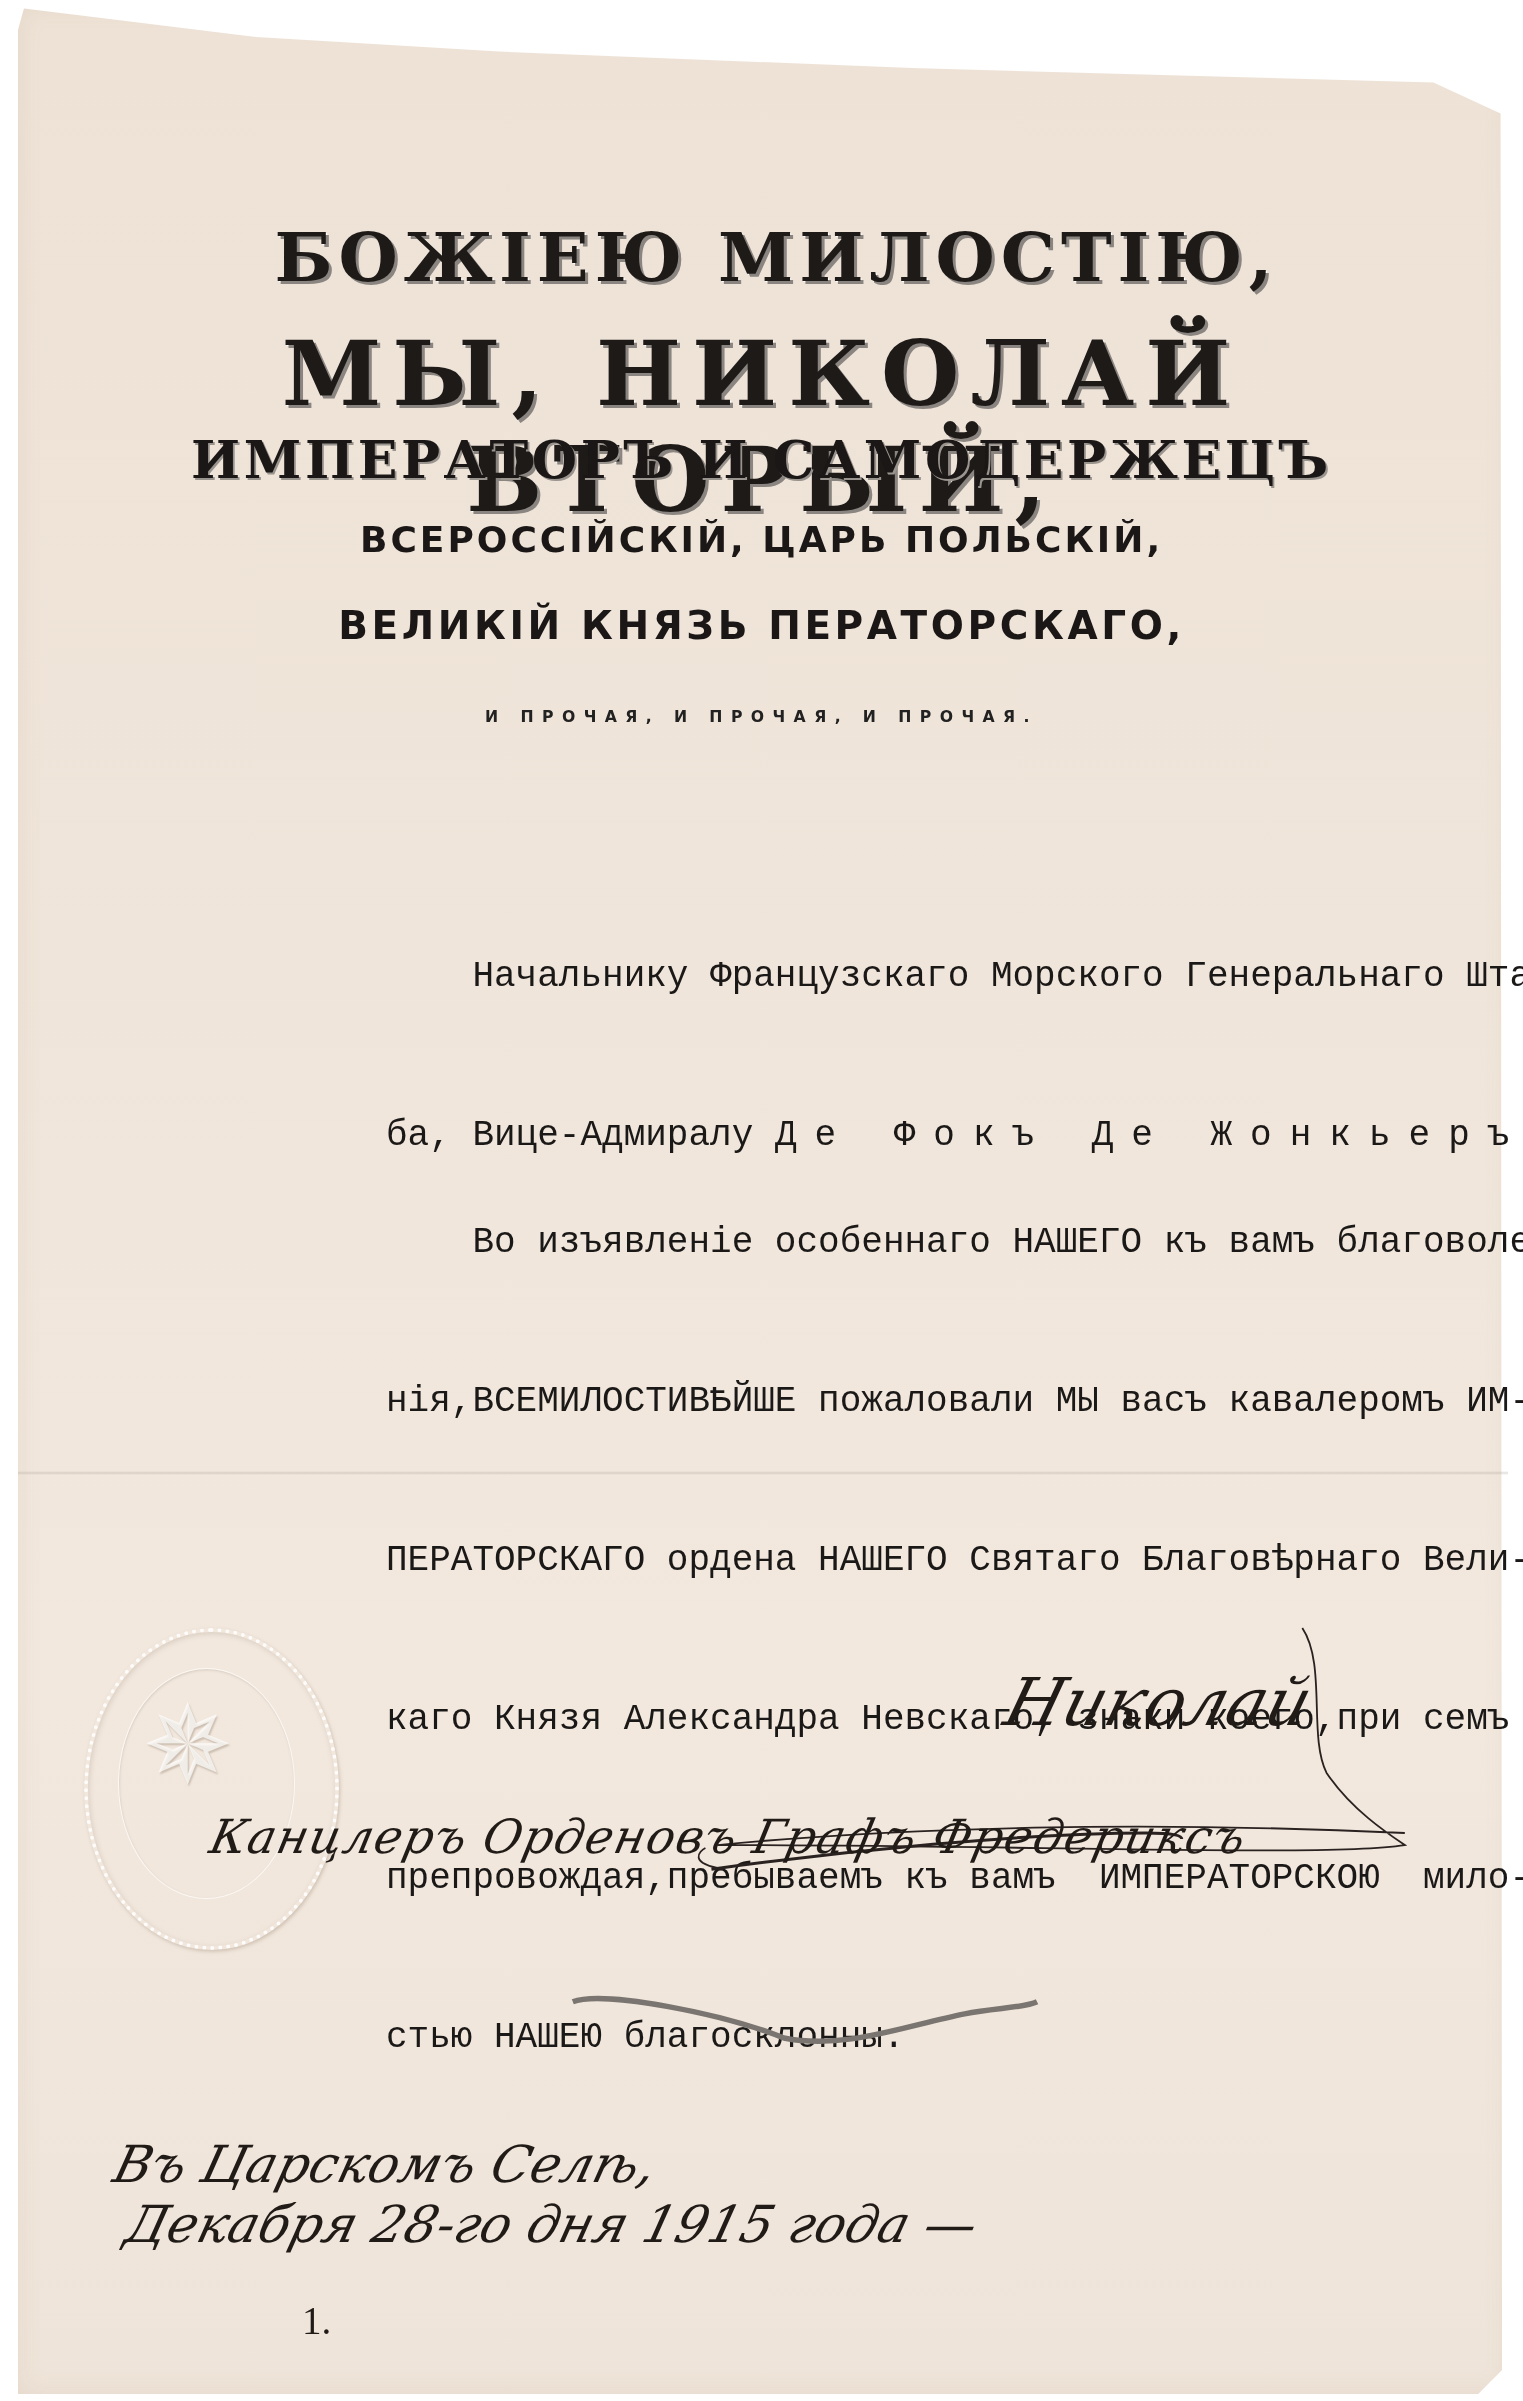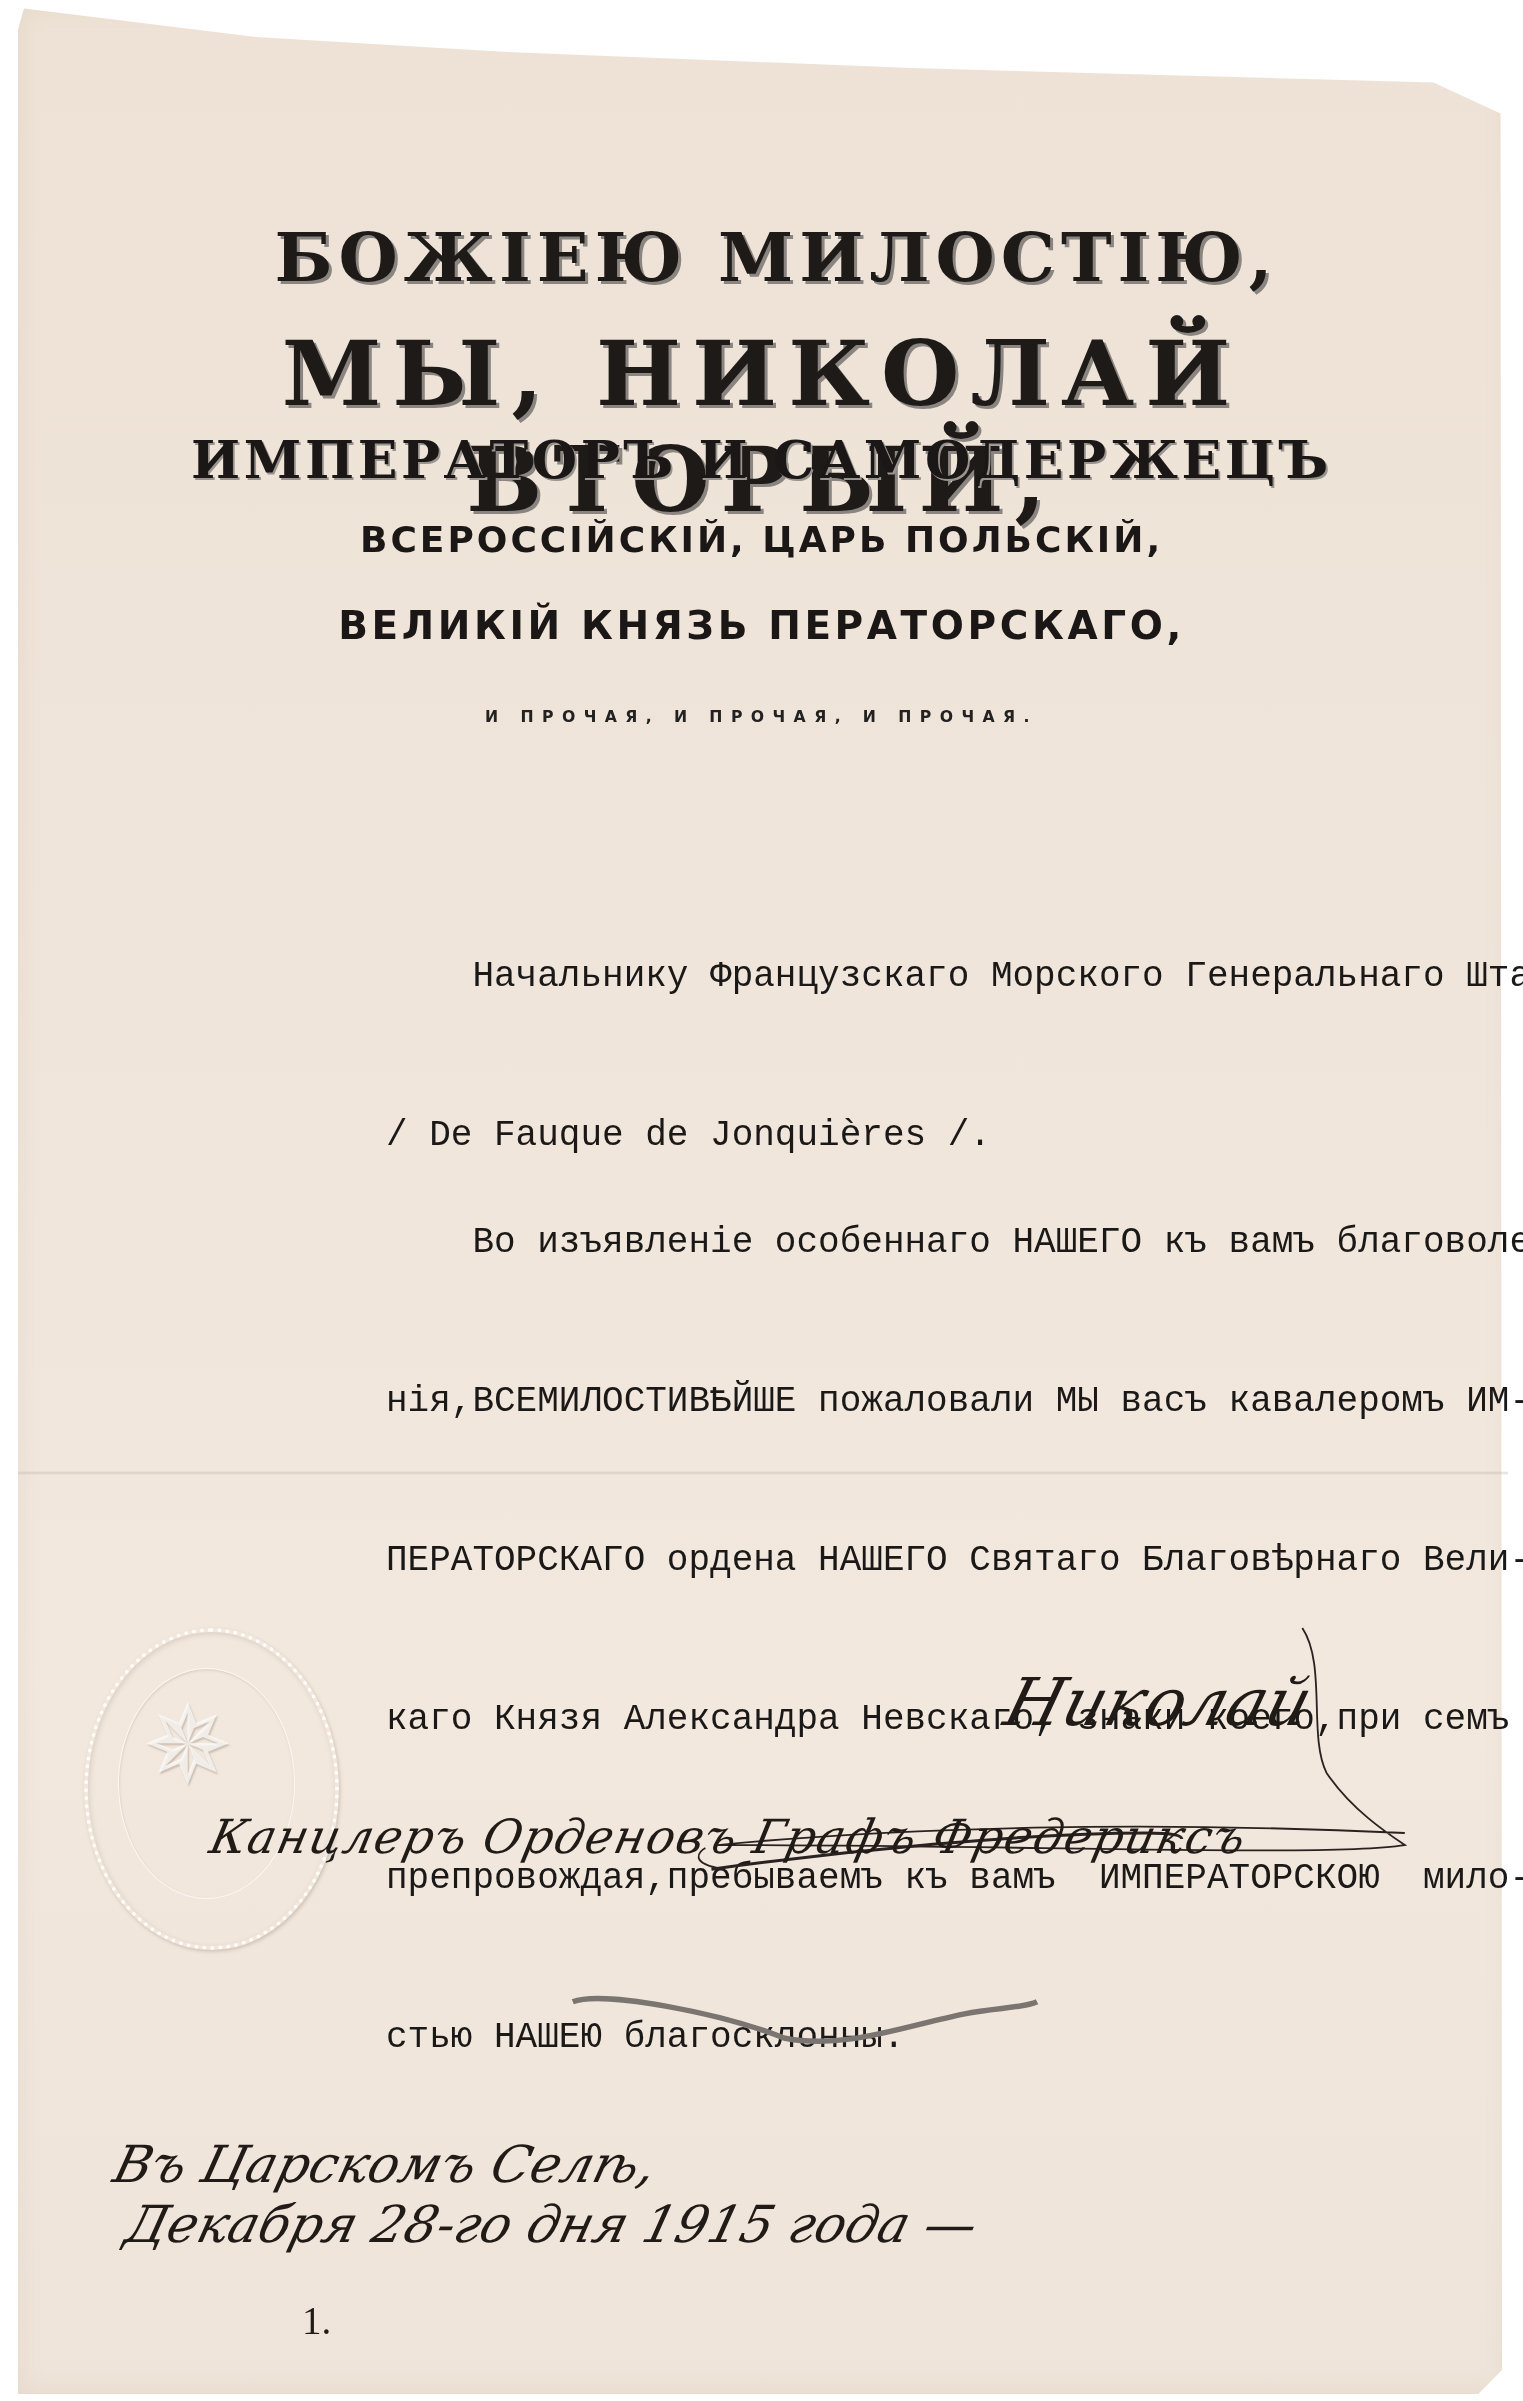--- a/index.html
+++ b/index.html
@@ -63,21 +63,21 @@
 
 <div class="center ornate h1">БОЖІЕЮ МИЛОСТІЮ,</div>
 <div class="center ornate h2">МЫ, НИКОЛАЙ ВТОРЫЙ,</div>
 <div class="center h3">ИМПЕРАТОРЪ И САМОДЕРЖЕЦЪ</div>
 <div class="center h4">ВСЕРОССІЙСКІЙ, ЦАРЬ ПОЛЬСКІЙ,</div>
 <div class="center h5">ВЕЛИКІЙ КНЯЗЬ ПЕРАТОРСКАГО,</div>
 <div class="center h6">И ПРОЧАЯ, И ПРОЧАЯ, И ПРОЧАЯ.</div>
 
 <div class="typed addr">
   <span class="line">    Начальнику Французскаго Морского Генеральнаго Шта-</span>
-  <span class="line">/ De Fauque de Jonquières /.</span>
+  <span class="line"><span>ба, Вице-Адмиралу</span> <span class="spaced">Де Фокъ Де Жонкьеръ</span></span>
 </div>
 
 <div class="typed body">
   <span class="line">    Во изъявленіе особеннаго НАШЕГО къ вамъ благоволе-</span>
   <span class="line">нія,ВСЕМИЛОСТИВѢЙШЕ пожаловали МЫ васъ кавалеромъ ИМ-</span>
   <span class="line">ПЕРАТОРСКАГО ордена НАШЕГО Святаго Благовѣрнаго Вели-</span>
   <span class="line">каго Князя Александра Невскаго, знаки коего,при семъ</span>
   <span class="line">препровождая,пребываемъ къ вамъ  ИМПЕРАТОРСКОЮ  мило-</span>
   <span class="line">стью НАШЕЮ благосклонны.</span>
 </div>

